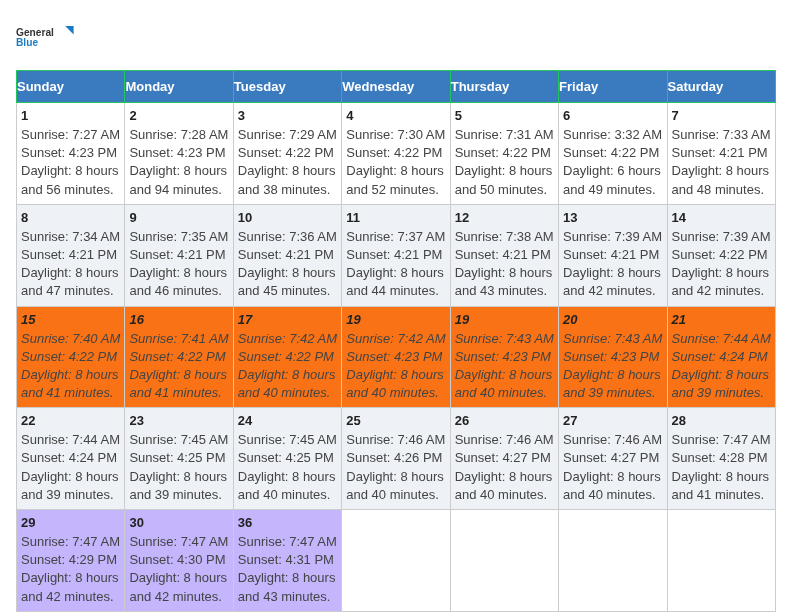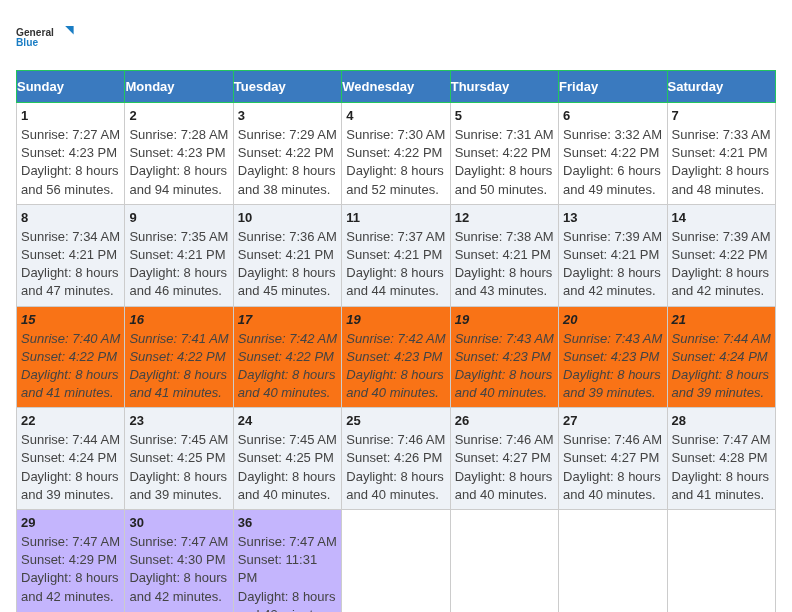--- a/index.html
+++ b/index.html
@@ -355,21 +355,21 @@
           <div class="day-info">
             <span>Sunrise: 7:47 AM</span><br>
             <span>Sunset: 4:30 PM</span><br>
             <span>Daylight: 8 hours and 42 minutes.</span>
           </div>
         </td>
         <td>
           <span class="day-number">36</span>
           <div class="day-info">
             <span>Sunrise: 7:47 AM</span><br>
-            <span>Sunset: 11:31 PM</span><br>
+            <span>Sunset: 4:31 PM</span><br>
             <span>Daylight: 8 hours and 43 minutes.</span>
           </div>
         </td>
         <td class="empty-cell"></td>
         <td class="empty-cell"></td>
         <td class="empty-cell"></td>
         <td class="empty-cell"></td>
       </tr>
     </tbody>
 </table>

